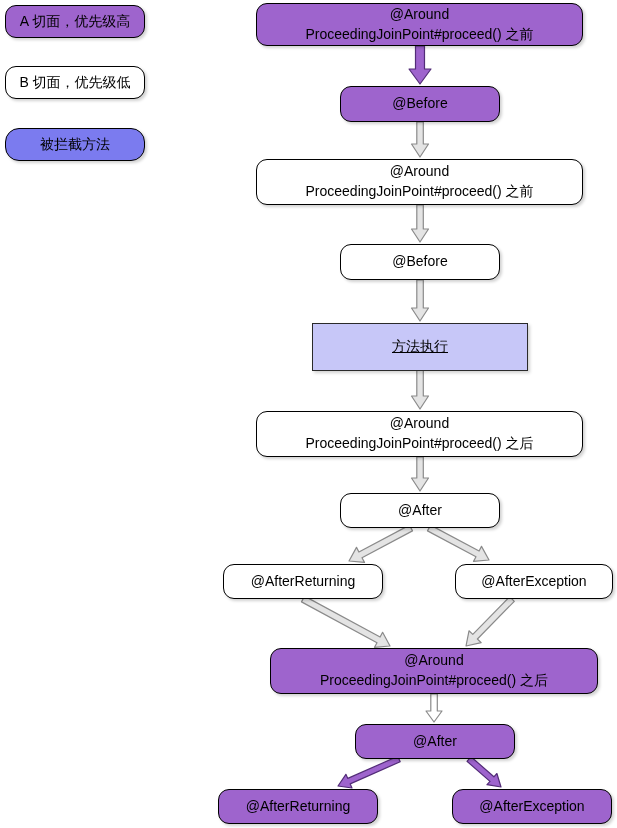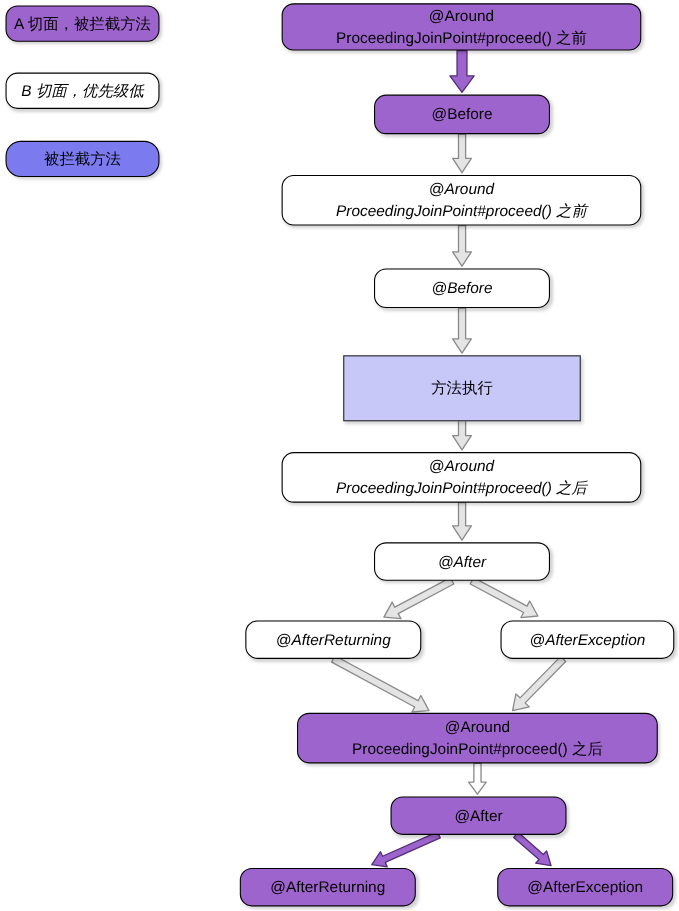--- a/index.html
+++ b/index.html
@@ -17,21 +17,21 @@
     display:flex;flex-direction:column;
     align-items:center;justify-content:center;
     text-align:center;
     color:var(--text,#000);
     font-size:14px;line-height:1.4;
     border:1.5px solid var(--border,#000);
     box-shadow:2px 2px 3px rgba(0,0,0,0.18);
   }
   .node span,.legend-item span{display:block;white-space:nowrap;}
   .style-purple{background:var(--node-purple);border-radius:11px;}
-  .style-white{background:var(--node-white);border-radius:11px;font-style:italic;}
+  .style-white{background:var(--node-white);border-radius:11px;}
   .style-method{background:var(--node-method);border-radius:0;border-color:#2a2a2a;}
   .style-blue{background:var(--legend-blue);border-radius:14px;}
   polygon{stroke-linejoin:round;}
 </style>
 </head>
 <body>
 
 <div id="canvas" style="--node-purple: #9e64cd; --node-white: #ffffff; --node-method: #c7c7f8; --legend-blue: #7b7bef; --border: #000000; --text: #000000;">
   <svg id="arrow-layer" viewBox="0 0 617 828" xmlns="http://www.w3.org/2000/svg">
       <polygon points="415.5,46 415.5,69 409,69 420,84 431,69 424.5,69 424.5,46" fill="#9e64cd" stroke="#532d78" stroke-width="1.2"></polygon>
@@ -43,21 +43,21 @@
       <polygon points="409.5,525.1 358.9,552 356.5,547.4 349,561 364.5,562.4 362,557.8 412.5,530.9" fill="#e4e4e4" stroke="#8a8a8a" stroke-width="1.2"></polygon>
       <polygon points="427.5,530.9 476,556.8 473.5,561.4 489,560 481.5,546.4 479.1,551 430.5,525.1" fill="#e4e4e4" stroke="#8a8a8a" stroke-width="1.2"></polygon>
       <polygon points="301.5,601.9 377,642.7 374.5,647.3 390,646 382.6,632.3 380.1,637 304.5,596.1" fill="#e4e4e4" stroke="#8a8a8a" stroke-width="1.2"></polygon>
       <polygon points="509.7,596.7 472.8,634.4 469,630.8 466,646 481.2,642.7 477.4,639 514.3,601.3" fill="#e4e4e4" stroke="#8a8a8a" stroke-width="1.2"></polygon>
       <polygon points="430.8,694 430.8,711 426,711 434,722 442,711 437.3,711 437.3,694" fill="#ffffff" stroke="#8a8a8a" stroke-width="1.2"></polygon>
       <polygon points="397.8,756.3 347.8,778.4 345.9,774.3 338,786 352,788 350.2,783.9 400.2,761.7" fill="#9e64cd" stroke="#532d78" stroke-width="1.2"></polygon>
       <polygon points="467,761.3 490,781.4 487,784.7 501,787 496.9,773.5 493.9,776.8 471,756.7" fill="#9e64cd" stroke="#532d78" stroke-width="1.2"></polygon>
     </svg>
   <div id="legend">
       <div class="legend-item style-purple" style="left: 5px; top: 5px; width: 140px; height: 33px;">
-        <span>A 切面，被拦截方法</span>
+        <span>A 切面，优先级高</span>
       </div>
       <div class="legend-item style-white" style="left: 5px; top: 66px; width: 140px; height: 33px;">
         <span>B 切面，优先级低</span>
       </div>
       <div class="legend-item style-blue" style="left: 5px; top: 128px; width: 140px; height: 33px;">
         <span>被拦截方法</span>
       </div>
     </div>
   <div id="nodes">
       <div class="node style-purple" style="left: 256px; top: 3px; width: 327px; height: 43px;">
@@ -67,21 +67,21 @@
       <div class="node style-purple" style="left: 340px; top: 86px; width: 160px; height: 36px;">
         <span>@Before</span>
       </div>
       <div class="node style-white" style="left: 256px; top: 159px; width: 327px; height: 46px;">
         <span>@Around</span>
         <span>ProceedingJoinPoint#proceed() 之前</span>
       </div>
       <div class="node style-white" style="left: 340px; top: 244px; width: 160px; height: 36px;">
         <span>@Before</span>
       </div>
-      <div class="node style-method" style="left: 312px; top: 323px; width: 216px; height: 60px;">
+      <div class="node style-method" style="left: 312px; top: 323px; width: 216px; height: 48px; text-decoration: underline;">
         <span>方法执行</span>
       </div>
       <div class="node style-white" style="left: 256px; top: 411px; width: 327px; height: 46px;">
         <span>@Around</span>
         <span>ProceedingJoinPoint#proceed() 之后</span>
       </div>
       <div class="node style-white" style="left: 340px; top: 493px; width: 160px; height: 35px;">
         <span>@After</span>
       </div>
       <div class="node style-white" style="left: 223px; top: 564px; width: 160px; height: 35px;">

